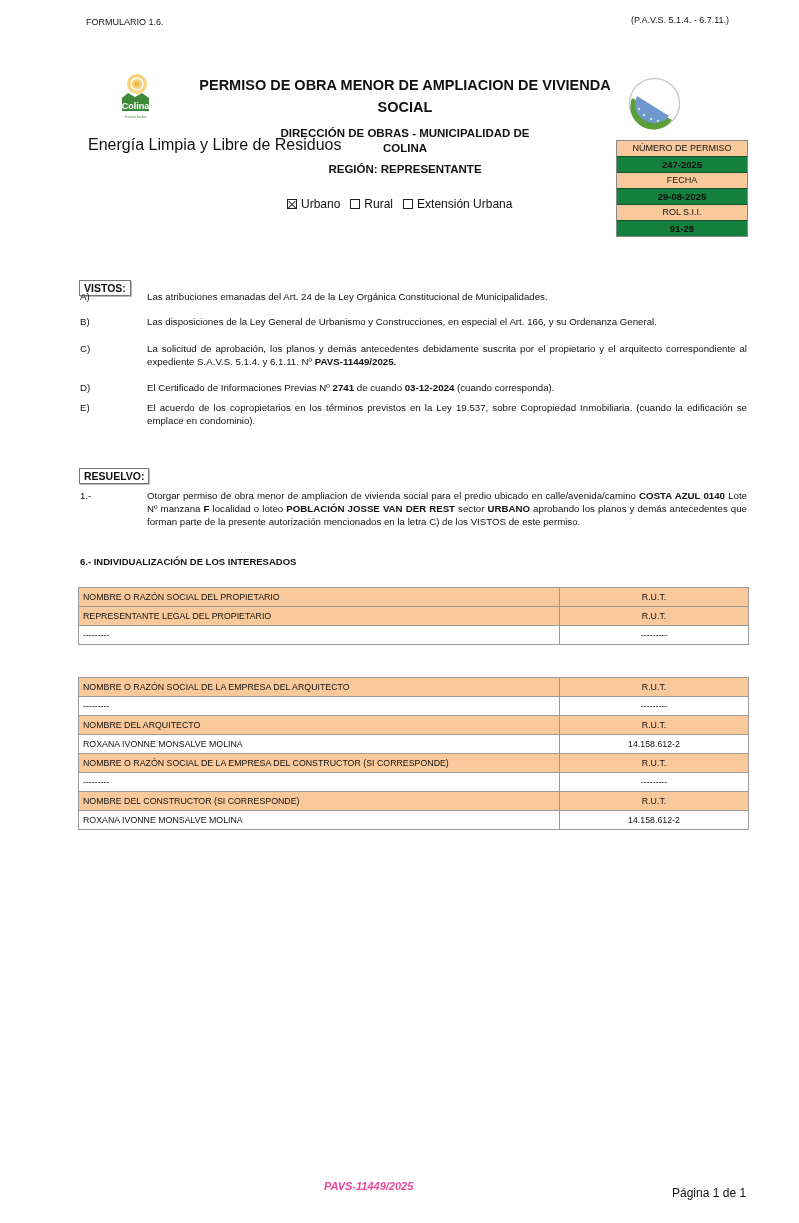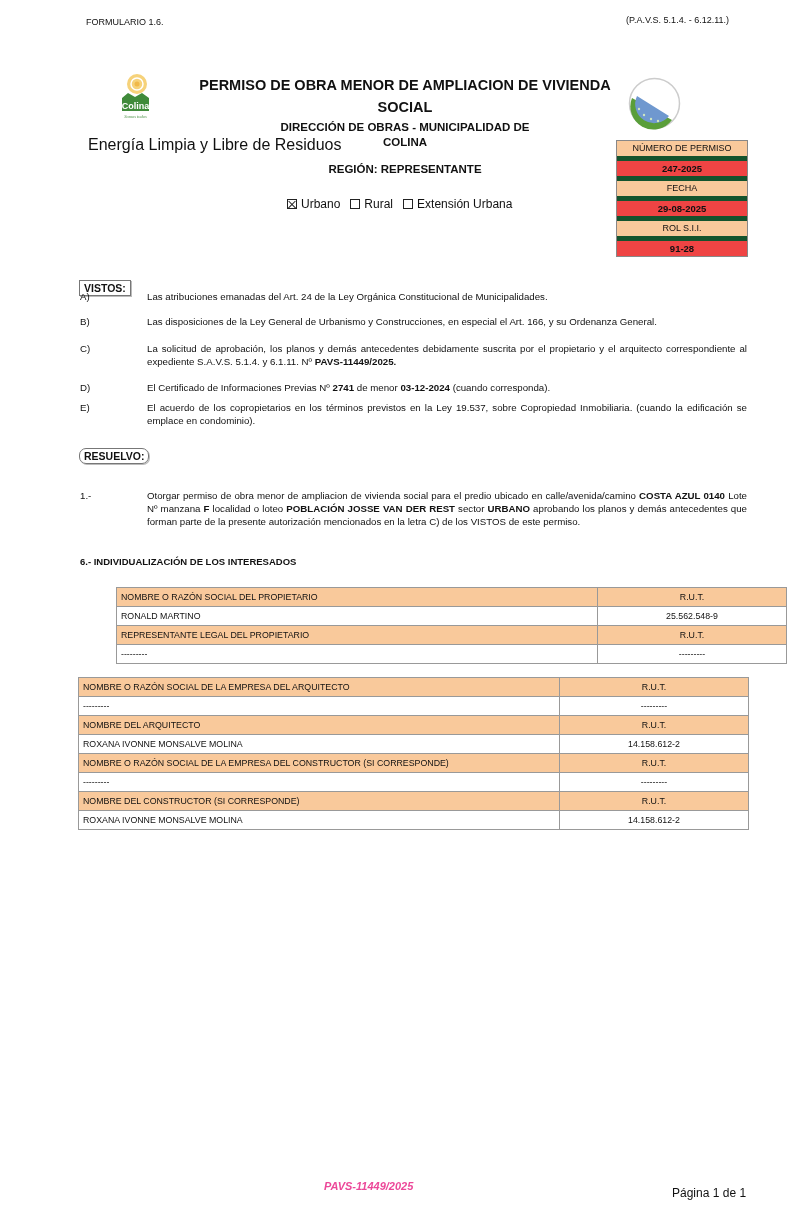--- a/index.html
+++ b/index.html
@@ -1,50 +1,50 @@
 <!DOCTYPE html>
 <html><head>
 <meta charset="utf-8">
 <style>
   html, body { margin:0; padding:0; background:#fff; }
   body { width:799px; height:1223px; position:relative; font-family:"Liberation Sans", sans-serif; color:#111; overflow:hidden; }
   .abs { position:absolute; }
   .hdr-left { left:86px; top:17px; font-size:9px; }
   .hdr-right { right:70px; top:15px; font-size:9px; }
   .title { left:195px; top:74px; width:420px; text-align:center; font-weight:bold; font-size:14.5px; line-height:22px; }
-  .subtitle { left:270px; top:120px; width:270px; text-align:center; font-weight:bold; font-size:11.5px; line-height:15px; }
+  .subtitle { left:270px; top:126px; width:270px; text-align:center; font-weight:bold; font-size:11.5px; line-height:15px; }
   .region { left:270px; top:163px; width:270px; text-align:center; font-weight:bold; font-size:11.5px; }
   .slogan { left:88px; top:136px; font-size:16px; }
   .checks { left:287px; top:197px; font-size:12px; display:flex; gap:10px; align-items:center; }
   .chk { display:inline-flex; align-items:center; gap:4px; }
   .box { width:10px; height:10px; border:1.3px solid #222; display:inline-block; position:relative; box-sizing:border-box; }
   .box.x::before, .box.x::after { content:""; position:absolute; left:-1px; top:3.5px; width:10px; height:1.3px; background:#222; transform:rotate(45deg); }
   .box.x::after { transform:rotate(-45deg); }
   .permit { left:616px; top:140px; width:130px; border:1px solid #888; font-size:9px; }
-  .permit div { height:15px; line-height:15px; text-align:center; border-bottom:5px solid #14532d; }
+  .permit div { height:15px; line-height:15px; text-align:center; border-bottom:1px solid #14532d; }
   .permit div:last-child { border-bottom:none; }
   .permit .lab { background:#f9c99b; }
-  .permit .val { background:#ef4444; font-weight:bold; font-size:9.5px; }
+  .permit .val { background:#15803d; font-weight:bold; font-size:9.5px; }
   .section-box { border:1.5px solid #777; padding:1px 4px; font-weight:bold; font-size:10.5px; box-shadow:1px 1px 0 #bbb; }
   .item { left:80px; width:667px; font-size:9.7px; line-height:13px; display:flex; }
   .item .lt { width:22px; flex:none; }
   .item .tx { flex:1; text-align:justify;padding-left:45px; }
   .heading2 { left:80px; top:556px; font-weight:bold; font-size:9.5px; }
   table.grid { position:absolute; left:78px; width:671px; border-collapse:collapse; font-size:8.8px; }
   table.grid td { border:1px solid #999; height:18px; padding:0 4px; }
   table.grid td.r { width:180px; text-align:center; }
   table.grid tr.h td { background:#f9c99b; }
   .footer-code { left:324px; top:1180px; font-size:11px; font-style:italic; font-weight:bold; color:#ec4899; }
   .page { left:672px; top:1186px; font-size:12px; }
 </style>
 </head>
 <body>
 
 <div class="abs hdr-left">FORMULARIO 1.6.</div>
-<div class="abs hdr-right">(P.A.V.S. 5.1.4. - 6.12.11.)</div>
+<div class="abs hdr-right">(P.A.V.S. 5.1.4. - 6.7.11.)</div>
 
 <div class="abs" style="left:115px;top:72px;width:40px;height:50px;">
   <svg width="40" height="50" viewBox="0 0 40 50">
     <circle cx="22" cy="12" r="10" fill="#f6d27a"></circle>
     <circle cx="22" cy="12" r="6" fill="none" stroke="#fff" stroke-width="1.5"></circle>
     <circle cx="22" cy="12" r="2.5" fill="#f0b84a"></circle>
     <path d="M7 26 L13 21 L20 25 L27 21 L34 26 L34 39 L7 39 Z" fill="#3f8a3a"></path>
     <text x="20.5" y="37" font-size="9" fill="#fff" text-anchor="middle" font-family="Liberation Sans, sans-serif" font-weight="bold">Colina</text>
     <text x="20.5" y="46" font-size="4.5" fill="#3f8a3a" text-anchor="middle" font-style="italic" font-family="Liberation Serif, serif">Somos todos</text>
   </svg>
@@ -100,45 +100,41 @@
 <div class="abs item" style="top:315px;">
   <span class="lt">B)</span>
   <span class="tx">Las disposiciones de la Ley General de Urbanismo y Construcciones, en especial el Art. 166, y su Ordenanza General.</span>
 </div>
 <div class="abs item" style="top:342px;">
   <span class="lt">C)</span>
   <span class="tx"><span>La solicitud de aprobación, los planos y demás antecedentes debidamente suscrita por el propietario y el arquitecto correspondiente al expediente S.A.V.S. 5.1.4. y 6.1.11. Nº </span><b>PAVS-11449/2025.</b></span>
 </div>
 <div class="abs item" style="top:381px;">
   <span class="lt">D)</span>
-  <span class="tx"><span>El Certificado de Informaciones Previas Nº </span><b>2741</b><span> de menor </span><b>03-12-2024</b><span> (cuando corresponda).</span></span>
+  <span class="tx"><span>El Certificado de Informaciones Previas Nº </span><b>2741</b><span> de cuando </span><b>03-12-2024</b><span> (cuando corresponda).</span></span>
 </div>
 <div class="abs item" style="top:401px;">
   <span class="lt">E)</span>
   <span class="tx">El acuerdo de los copropietarios en los términos previstos en la Ley 19.537, sobre Copropiedad Inmobiliaria. (cuando la edificación se emplace en condominio).</span>
 </div>
 
-<div class="abs section-box" style="left:79px;top:448px;border-radius:7px;">RESUELVO:</div>
+<div class="abs section-box" style="left:79px;top:468px;">RESUELVO:</div>
 
 <div class="abs item" style="top:489px;">
   <span class="lt">1.-</span>
   <span class="tx"><span>Otorgar permiso de obra menor de ampliacion de vivienda social para el predio ubicado en calle/avenida/camino </span><b>COSTA AZUL 0140</b><span> Lote Nº   manzana </span><b>F</b><span> localidad o loteo </span><b>POBLACIÓN JOSSE VAN DER REST</b><span> sector </span><b>URBANO</b><span> aprobando los planos y demás antecedentes que forman parte de la presente autorización mencionados en la letra C) de los VISTOS de este permiso.</span></span>
 </div>
 
 <div class="abs heading2">6.- INDIVIDUALIZACIÓN DE LOS INTERESADOS</div>
 
-<table class="grid" style="top:587px;margin-left:38px;">
+<table class="grid" style="top:587px;">
   <tbody>
       <tr class="h">
         <td>NOMBRE O RAZÓN SOCIAL DEL PROPIETARIO</td>
         <td class="r">R.U.T.</td>
-      </tr>
-  <tr>
-        <td>RONALD  MARTINO</td>
-        <td class="r">25.562.548-9</td>
       </tr>
   <tr class="h">
         <td>REPRESENTANTE LEGAL DEL PROPIETARIO</td>
         <td class="r">R.U.T.</td>
       </tr>
   <tr>
         <td>---------</td>
         <td class="r">---------</td>
       </tr>
 </tbody>

